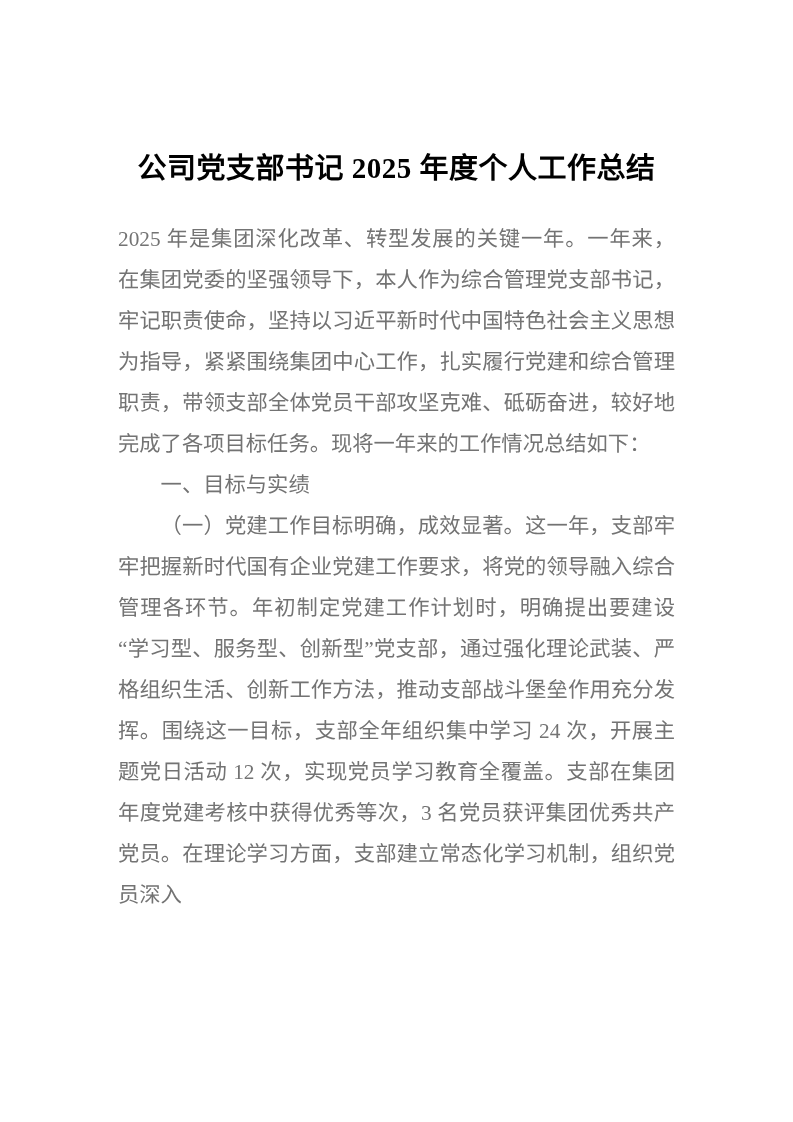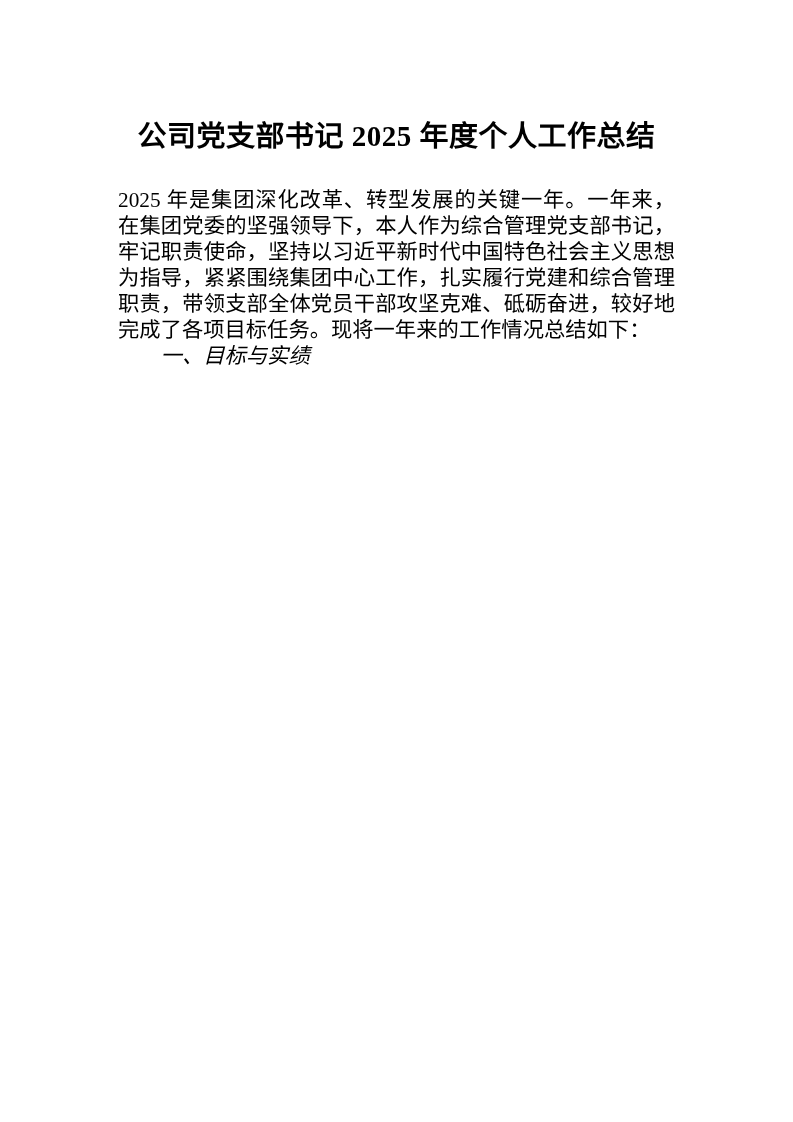--- a/index.html
+++ b/index.html
@@ -7,57 +7,58 @@
     padding: 0;
     background: #ffffff;
   }
   .doc-page {
     position: relative;
     width: 793px;
     height: 1005px;
     background: #ffffff;
     overflow: hidden;
     font-family: "Liberation Serif", serif;
+    margin-top: 32px;
   }
   .doc-title {
     margin: 0;
     padding-top: 112px;
     text-align: center;
     font-family: "Liberation Serif", serif;
     font-weight: bold;
     font-size: 29px;
     line-height: 48px;
     color: #000000;
     letter-spacing: 0.5px;
   }
   .doc-body {
     width: 557px;
     margin: 27px auto 0 auto;
     font-size: 21.3px;
-    line-height: 26px;
-    color: #000000;
+    line-height: 41px;
+    color: #737373;
     text-align: justify;
     text-justify: inter-ideograph;
     font-weight: 400;
   }
   .doc-body p {
     margin: 0;
     padding: 0;
   }
   .doc-body p.indent {
     text-indent: 2em;
-    font-style: italic;
   }
 </style>
 </head>
 <body>
 
 <div class="doc-page">
   <h1 class="doc-title">公司党支部书记 2025 年度个人工作总结</h1>
 
   <div class="doc-body">
     <p>2025 年是集团深化改革、转型发展的关键一年。一年来，在集团党委的坚强领导下，本人作为综合管理党支部书记，牢记职责使命，坚持以习近平新时代中国特色社会主义思想为指导，紧紧围绕集团中心工作，扎实履行党建和综合管理职责，带领支部全体党员干部攻坚克难、砥砺奋进，较好地完成了各项目标任务。现将一年来的工作情况总结如下：</p>
 
     <p class="indent">一、目标与实绩</p>
 
 
+    <p class="indent">（一）党建工作目标明确，成效显著。这一年，支部牢牢把握新时代国有企业党建工作要求，将党的领导融入综合管理各环节。年初制定党建工作计划时，明确提出要建设“学习型、服务型、创新型”党支部，通过强化理论武装、严格组织生活、创新工作方法，推动支部战斗堡垒作用充分发挥。围绕这一目标，支部全年组织集中学习 24 次，开展主题党日活动 12 次，实现党员学习教育全覆盖。支部在集团年度党建考核中获得优秀等次，3 名党员获评集团优秀共产党员。在理论学习方面，支部建立常态化学习机制，组织党员深入</p>
   </div>
 </div>
 
 </body></html>

